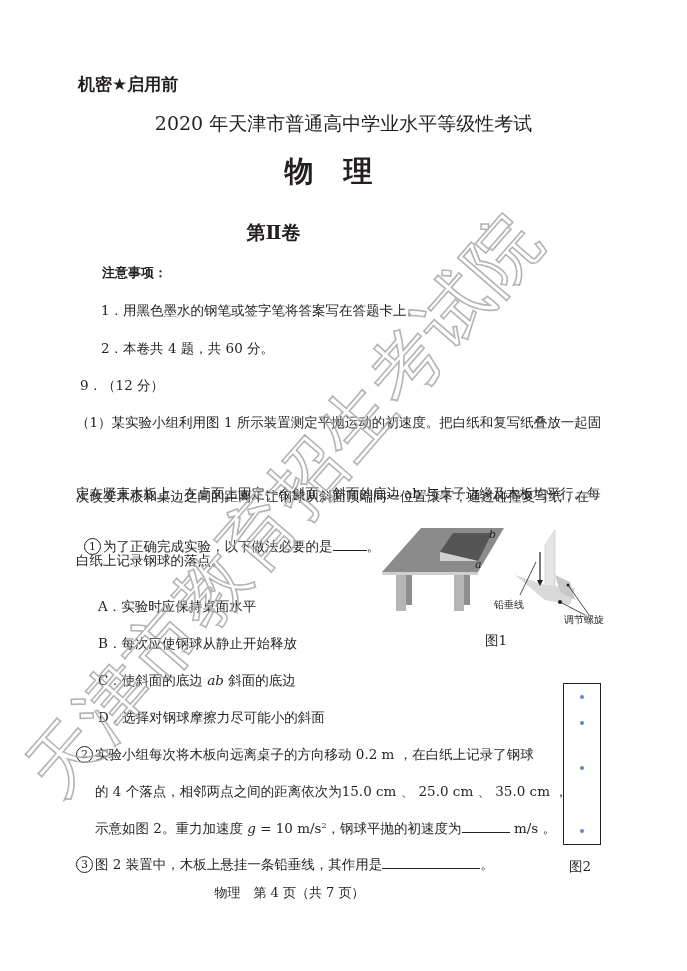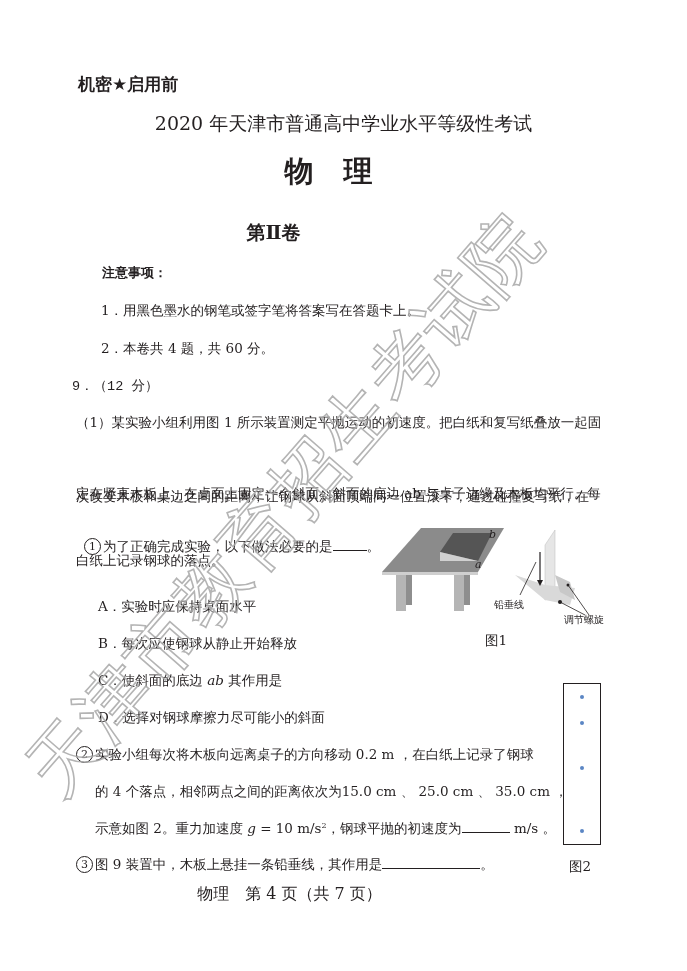--- a/index.html
+++ b/index.html
@@ -14,66 +14,66 @@
   .subject { left: 0; width: 687px; text-align: center; top: 152px; font-size: 29px; font-weight: bold; letter-spacing: 30px; box-sizing: border-box; font-family: "DejaVu Sans", "Liberation Sans", sans-serif; }
   .volume { left: 0; width: 547px; text-align: center; top: 220px; font-size: 19px; font-weight: bold; }
   .notice-h { left: 78px; top: 264px; font-size: 13px; font-weight: bold; font-family: "DejaVu Sans", "Liberation Sans", sans-serif; margin-left: 24px; }
   .txt { font-size: 13.5px; }
   .i { font-style: italic; }
   .blank { display: inline-block; border-bottom: 1px solid #231f20; vertical-align: baseline; height: 12px; }
   .circ { display: inline-block; width: 15px; height: 15px; border: 1px solid #231f20; border-radius: 50%; text-align: center; line-height: 15px; font-size: 11px; margin-right: 2px; vertical-align: 1px; }
   .fig2 { left: 563px; top: 683px; width: 36px; height: 160px; border: 1.5px solid #231f20; }
   .dot { position: absolute; left: 16px; width: 4px; height: 4px; border-radius: 50%; background: #5b86c4; }
   .watermark { left: 0; top: 0; width: 687px; height: 971px; pointer-events: none; }
-  .footer { left: 0; width: 579px; text-align: center; top: 884px; font-size: 16px; }
+  .footer { left: 0; width: 579px; text-align: center; top: 884px; font-size: 13px; }
 </style>
 </head>
 <body>
 
 <div class="abs conf">机密★启用前</div>
 <div class="abs title">2020 年天津市普通高中学业水平等级性考试</div>
 <div class="abs subject">物理</div>
 <div class="abs volume">第Ⅱ卷</div>
 
 <div class="abs notice-h">注意事项：</div>
 <div class="abs txt" style="left:101px; top:302px;">1．用黑色墨水的钢笔或签字笔将答案写在答题卡上。</div>
 <div class="abs txt" style="left:101px; top:340px;">2．本卷共 4 题，共 60 分。</div>
 
-<div class="abs txt" style="left:72px; top:377px;font-family:Liberation Mono, monospace;">9．（12 分）</div>
+<div class="abs txt" style="left:80px; top:377px;">9．（12 分）</div>
 <div class="abs txt" style="left:76px; top:414px;">（1）某实验小组利用图 1 所示装置测定平抛运动的初速度。把白纸和复写纸叠放一起固</div>
 <div class="abs txt" style="left:76px; top:451px;margin-top:34px;">定在竖直木板上，在桌面上固定一个斜面，斜面的底边 ab 与桌子边缘及木板均平行。每</div>
 <div class="abs txt" style="left:76px; top:488px;">次改变木板和桌边之间的距离，让钢球从斜面顶端同一位置滚下，通过碰撞复写纸，在</div>
 <div class="abs txt" style="left:76px; top:552px;">白纸上记录钢球的落点。</div>
 
 <div class="abs txt" style="left:76px; top:538px;margin-left:8px;">
   <span class="circ">1</span><span>为了正确完成实验，以下做法必要的是</span><span class="blank" style="width:34px;"></span><span>。</span>
 </div>
 <div class="abs txt" style="left:98px; top:598px;">
   <span>A．</span><span>实验时应保持桌面水平</span>
 </div>
 <div class="abs txt" style="left:98px; top:635px;">
   <span>B．</span><span>每次应使钢球从静止开始释放</span>
 </div>
 <div class="abs txt" style="left:98px; top:672px;">
-  <span>C．</span><span>使斜面的底边</span> <span class="i">ab</span> <span>其作用是</span>
+  <span>C．</span><span>使斜面的底边</span> <span class="i">ab</span> <span>斜面的底边</span>
 </div>
 <div class="abs txt" style="left:98px; top:709px;">
   <span>D．</span><span>选择对钢球摩擦力尽可能小的斜面</span>
 </div>
 
 <div class="abs txt" style="left:76px; top:746px;">
   <span class="circ">2</span><span>实验小组每次将木板向远离桌子的方向移动 0.2 m ，在白纸上记录了钢球</span>
 </div>
 <div class="abs txt" style="left:95px; top:783px;">的 4 个落点，相邻两点之间的距离依次为15.0 cm 、 25.0 cm 、 35.0 cm ，</div>
 <div class="abs txt" style="left:95px; top:820px;">
   <span>示意如图 2。重力加速度</span> <span class="i">g</span><span> = 10 m/s</span><sup style="font-size:8px;">2</sup><span>，钢球平抛的初速度为</span><span class="blank" style="width:48px;"></span> <span>m/s 。</span>
 </div>
 
 <div class="abs txt" style="left:76px; top:856px;">
-  <span class="circ">3</span><span>图 9 装置中，木板上悬挂一条铅垂线，其作用是</span><span class="blank" style="width:98px;"></span><span>。</span>
+  <span class="circ">3</span><span>图 2 装置中，木板上悬挂一条铅垂线，其作用是</span><span class="blank" style="width:98px;"></span><span>。</span>
 </div>
 
 <svg class="abs" style="left:370px; top:520px;" width="260" height="110">
 
   <polygon points="12,52 51,8 134,8 108,52" fill="#8b8b8b"></polygon>
   <polygon points="12,52 108,52 108,55 12,55" fill="#cfcfcf"></polygon>
 
   <polygon points="70,32 83,13 122,13 108,41" fill="#555"></polygon>
   <polygon points="70,32 108,41 70,41" fill="#d0d0d0"></polygon>
 

